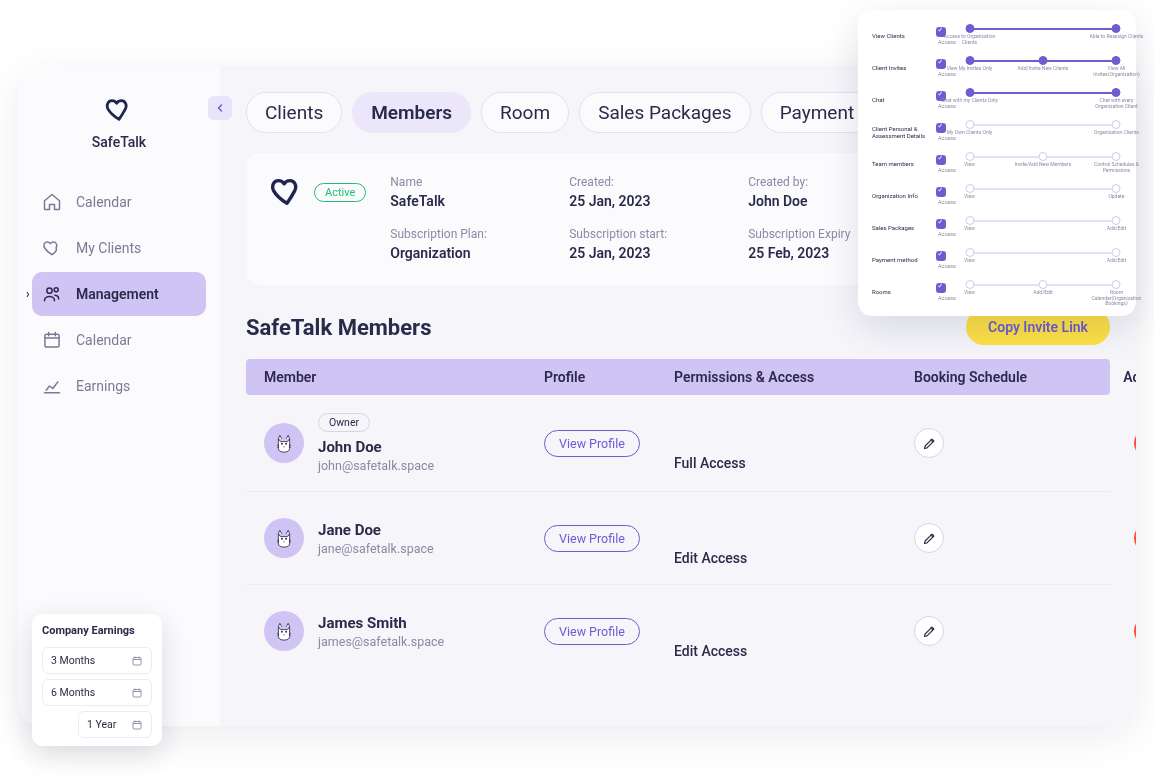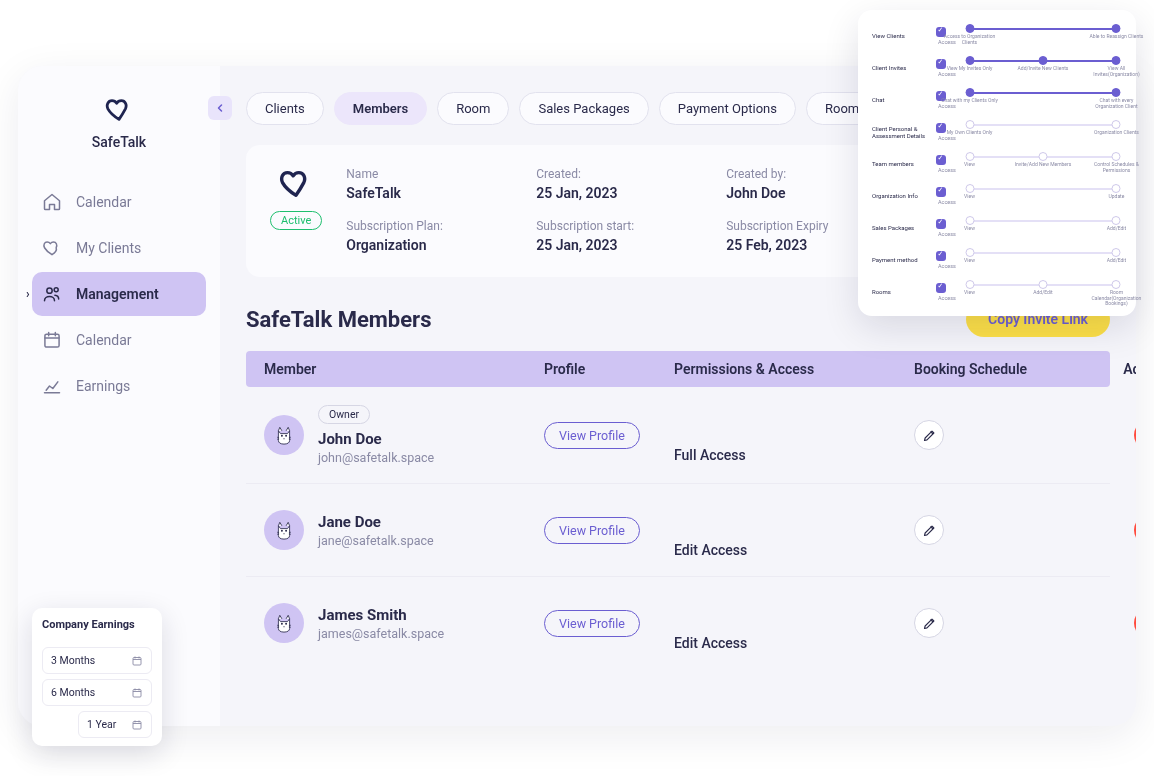--- a/index.html
+++ b/index.html
@@ -10,24 +10,24 @@
   .brand { display: flex; flex-direction: column; align-items: center; margin-bottom: 30px; }
   .brand-icon { width: 28px; height: 28px; margin-bottom: 10px; }
   .brand-name { font-size: 14px; color: #2a2a4a; font-weight: 500; }
   .nav { display: flex; flex-direction: column; gap: 2px; padding: 0 14px; }
   .nav-item { display: flex; align-items: center; gap: 14px; padding: 12px 10px; border-radius: 10px; color: #7a7a96; font-size: 14px; cursor: pointer; position: relative; }
   .nav-item.active { background: #cfc4f3; color: #2a2a4a; font-weight: 600; }
   .nav-item.active .chev { position: absolute; left: -6px; font-size: 12px; color: #2a2a4a; }
   .nav-icon { width: 20px; height: 20px; flex-shrink: 0; }
   .main { flex: 1; padding: 26px 26px 20px 26px; overflow: hidden; }
   .tabs { display: flex; gap: 10px; margin-bottom: 20px; }
-  .tab { padding: 8px 18px; border: 1px solid #e2e2ee; border-radius: 20px; background: #fbfbfe; font-size: 13px; color: #2a2a4a; cursor: pointer; }
+  .tab { padding: 8px 18px; border: 1px solid #e2e2ee; border-radius: 20px; background: #fbfbfe; font-size: 19px; color: #2a2a4a; cursor: pointer; }
   .tab.active { background: #ece6fb; border-color: #ece6fb; font-weight: 600; }
   .info-card { background: #fbfbfe; border-radius: 14px; padding: 22px 24px 24px 24px; display: flex; gap: 24px; align-items: flex-start; margin-bottom: 24px; }
-  .info-left { display: flex; flex-direction: column; align-items: center; gap: 10px; justify-content: center; }
+  .info-left { display: flex; flex-direction: row; align-items: center; gap: 10px; justify-content: center; }
   .org-icon { width: 34px; height: 34px; }
   .badge { border: 1px solid #1fbf6e; color: #1fbf6e; font-size: 11px; padding: 2px 10px; border-radius: 12px; }
   .info-grid { flex: 1; display: grid; grid-template-columns: repeat(4, 1fr); row-gap: 18px; column-gap: 20px; }
   .info-cell .lbl { font-size: 12px; color: #8a8aa5; margin-bottom: 4px; }
   .info-cell .val { font-size: 14px; color: #2a2a4a; font-weight: 600; }
   .seats-avail { color: #1fbf6e; }
   .section-head { display: flex; justify-content: space-between; align-items: center; margin-bottom: 14px; }
   .section-title { font-size: 22px; font-weight: 700; color: #2a2a4a; }
   .copy-btn { background: #fde047; color: #6b5ed1; border: none; padding: 10px 22px; border-radius: 22px; font-size: 14px; font-weight: 600; cursor: pointer; }
   .table { width: 100%; }
@@ -44,21 +44,21 @@
   .member-email { font-size: 12.5px; color: #8a8aa5; }
   .view-btn { border: 1px solid #6b5ed1; color: #6b5ed1; background: transparent; padding: 5px 14px; border-radius: 16px; font-size: 12.5px; cursor: pointer; }
   .perm { font-size: 14px; color: #2a2a4a; font-weight: 500; margin-top: 40px; }
   .icon-btn { width: 30px; height: 30px; border-radius: 50%; display: flex; align-items: center; justify-content: center; cursor: pointer; }
   .edit-btn { border: 1px solid #d6d6e4; background: #fff; color: #2a2a4a; }
   .del-btn { background: #ff4a3d; color: #fff; margin-left: auto; }
   .del-cell { display: flex; justify-content: flex-end; }
 
   
   .earnings-pop { position: absolute; left: 32px; bottom: 30px; width: 130px; background: #fff; border-radius: 10px; box-shadow: 0 8px 28px rgba(20,20,60,0.14); padding: 10px 10px 8px 10px; z-index: 5; }
-  .earnings-pop .title { font-size: 11px; font-weight: 700; color: #2a2a4a; margin-bottom: 16px; }
+  .earnings-pop .title { font-size: 11px; font-weight: 700; color: #2a2a4a; margin-bottom: 10px; }
   .earnings-pop .opt { display: flex; justify-content: space-between; align-items: center; font-size: 10.5px; color: #2a2a4a; padding: 6px 8px; border: 1px solid #ecebf3; border-radius: 6px; margin-bottom: 5px; cursor: pointer; }
   .earnings-pop .opt:last-child { margin-bottom: 0; margin-left: 36px; }
   .earnings-pop .cal { width: 12px; height: 12px; color: #8a8aa5; }
 
   
   .perm-panel { position: absolute; right: 18px; top: 10px; width: 278px; background: #fff; border-radius: 14px; box-shadow: 0 12px 36px rgba(20,20,60,0.12); padding: 14px 14px 12px 14px; z-index: 6; }
   .perm-row { display: grid; grid-template-columns: 58px 22px 1fr; align-items: center; gap: 6px; margin-bottom: 8px; }
   .perm-row:last-child { margin-bottom: 0; }
   .perm-label { font-size: 6px; color: #2a2a4a; line-height: 1.2; }
   .perm-check { width: 10px; height: 10px; border-radius: 3px; background: #6b5ed1; position: relative; }

